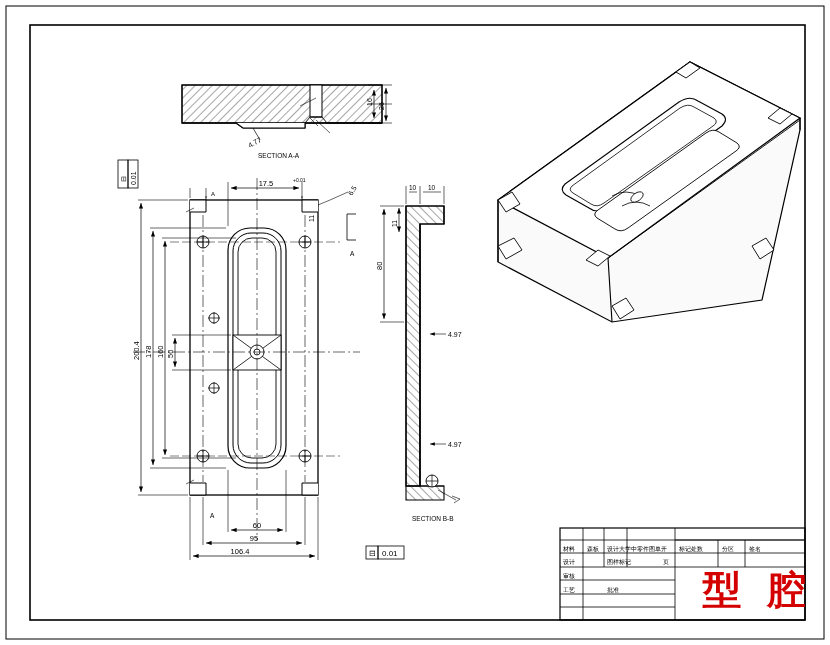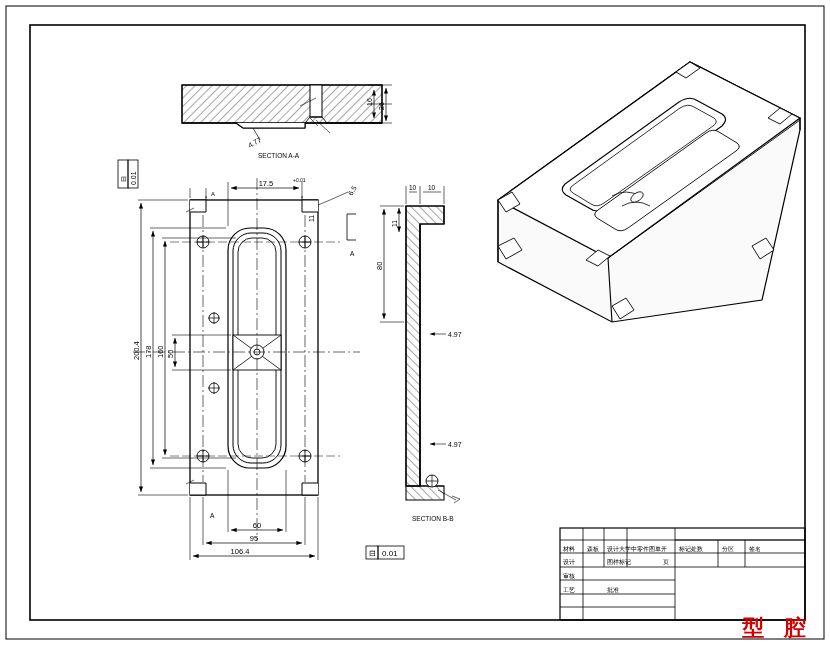--- a/index.html
+++ b/index.html
@@ -29,25 +29,25 @@
   text {
     font-family: "Liberation Sans", sans-serif;
     fill: #000;
   }
   .cn {
     font-family: "DejaVu Sans", sans-serif;
   }
   .stamp {
     position: absolute;
     right: 18px;
-    bottom: 2px;
+    bottom: 28px;
     color: #d40000;
     font-family: "DejaVu Sans", sans-serif;
     font-weight: bold;
-    font-size: 22px;
+    font-size: 39px;
     letter-spacing: 6px;
     white-space: nowrap;
   }
 </style>
 </head>
 <body>
 
 <div id="sheet">
 
   <svg class="svg-layer" viewBox="0 0 830 645">

